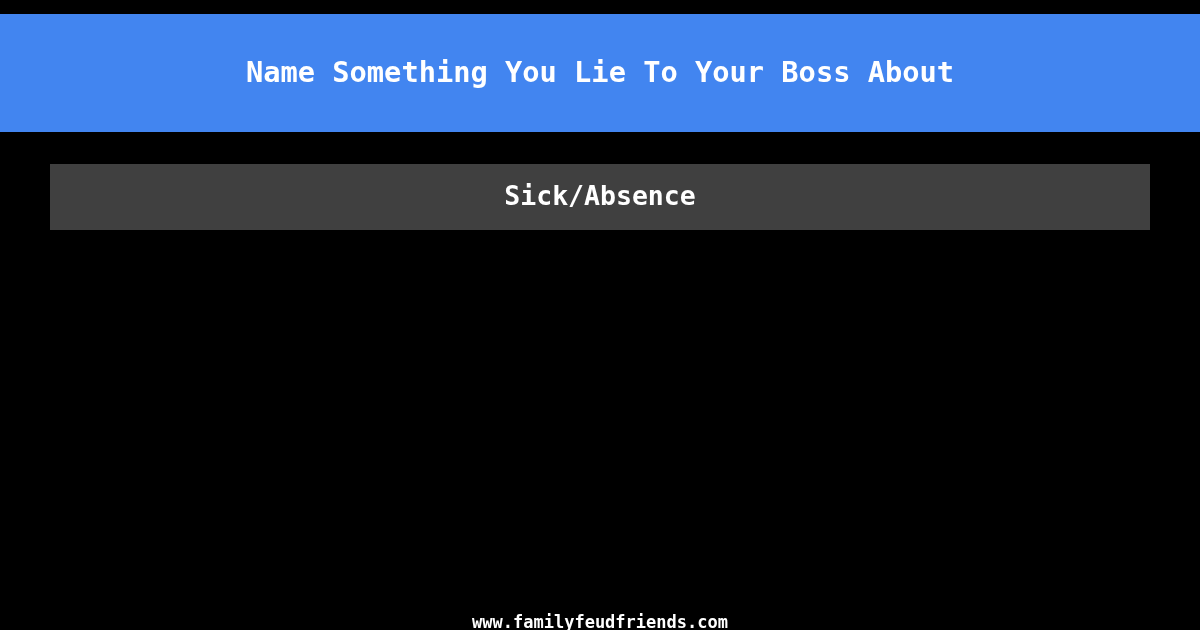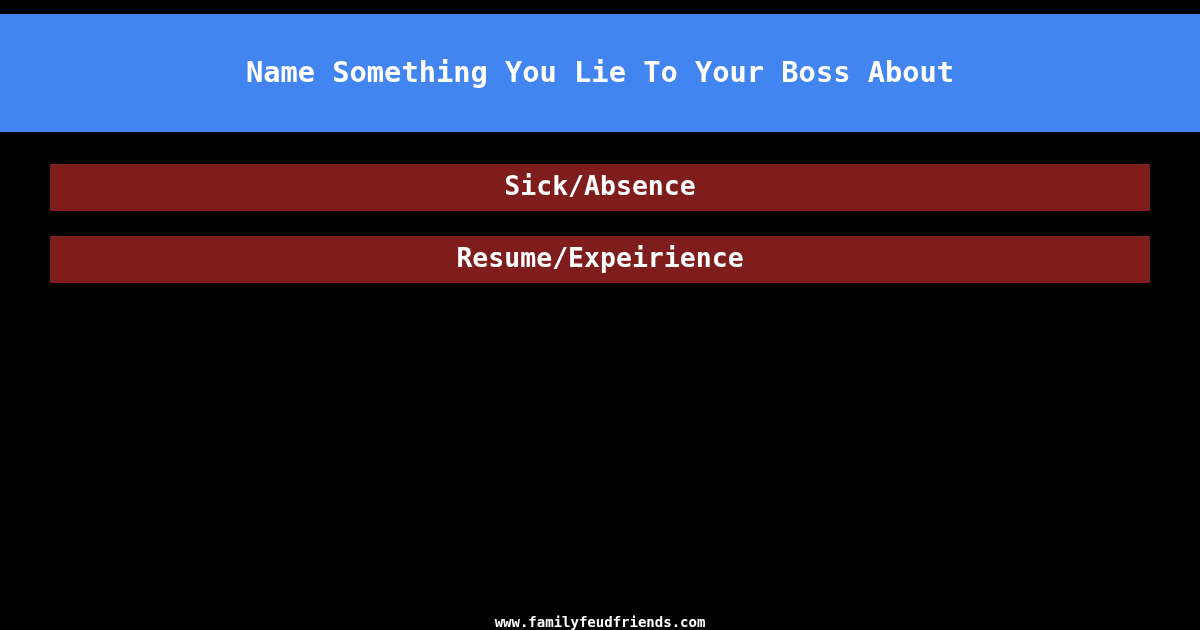--- a/index.html
+++ b/index.html
@@ -55,22 +55,22 @@
   
   #answers-list {
     position: absolute;
     left: 50px;
     top: 150px;
     width: 1100px;
   }
 
   .answer-row {
     width: 1100px;
-    height: 47px;
-    background: #7f1d1d;
+    height: 66px;
+    background: #404040;
     margin-bottom: 25px;
     display: flex;
     align-items: center;
     justify-content: center;
     box-sizing: border-box;
   }
 
   .answer-row:last-child {
     margin-bottom: 0;
   }
@@ -95,21 +95,21 @@
     width: 1200px;
     height: 20px;
     display: flex;
     align-items: center;
     justify-content: center;
   }
 
   #footer-url {
     font-family: "DejaVu Sans Mono", monospace;
     font-weight: bold;
-    font-size: 14px;
+    font-size: 17px;
     line-height: 1;
     color: #ffffff;
     white-space: nowrap;
     letter-spacing: 0;
   }
 </style>
 </head>
 <body>
 
 <div id="page">
@@ -118,23 +118,20 @@
     <h1 id="question-title">Name Something You Lie To Your Boss About</h1>
   </div>
 
   <div id="answers-list">
 
     <div class="answer-row">
       <span class="answer-text">Sick/Absence</span>
     </div>
 
 
-    <div class="answer-row">
-      <span class="answer-text">Resume/Expeirience</span>
-    </div>
 
 
   </div>
 
   <div id="footer">
     <span id="footer-url">www.familyfeudfriends.com</span>
   </div>
 
 </div>
 

